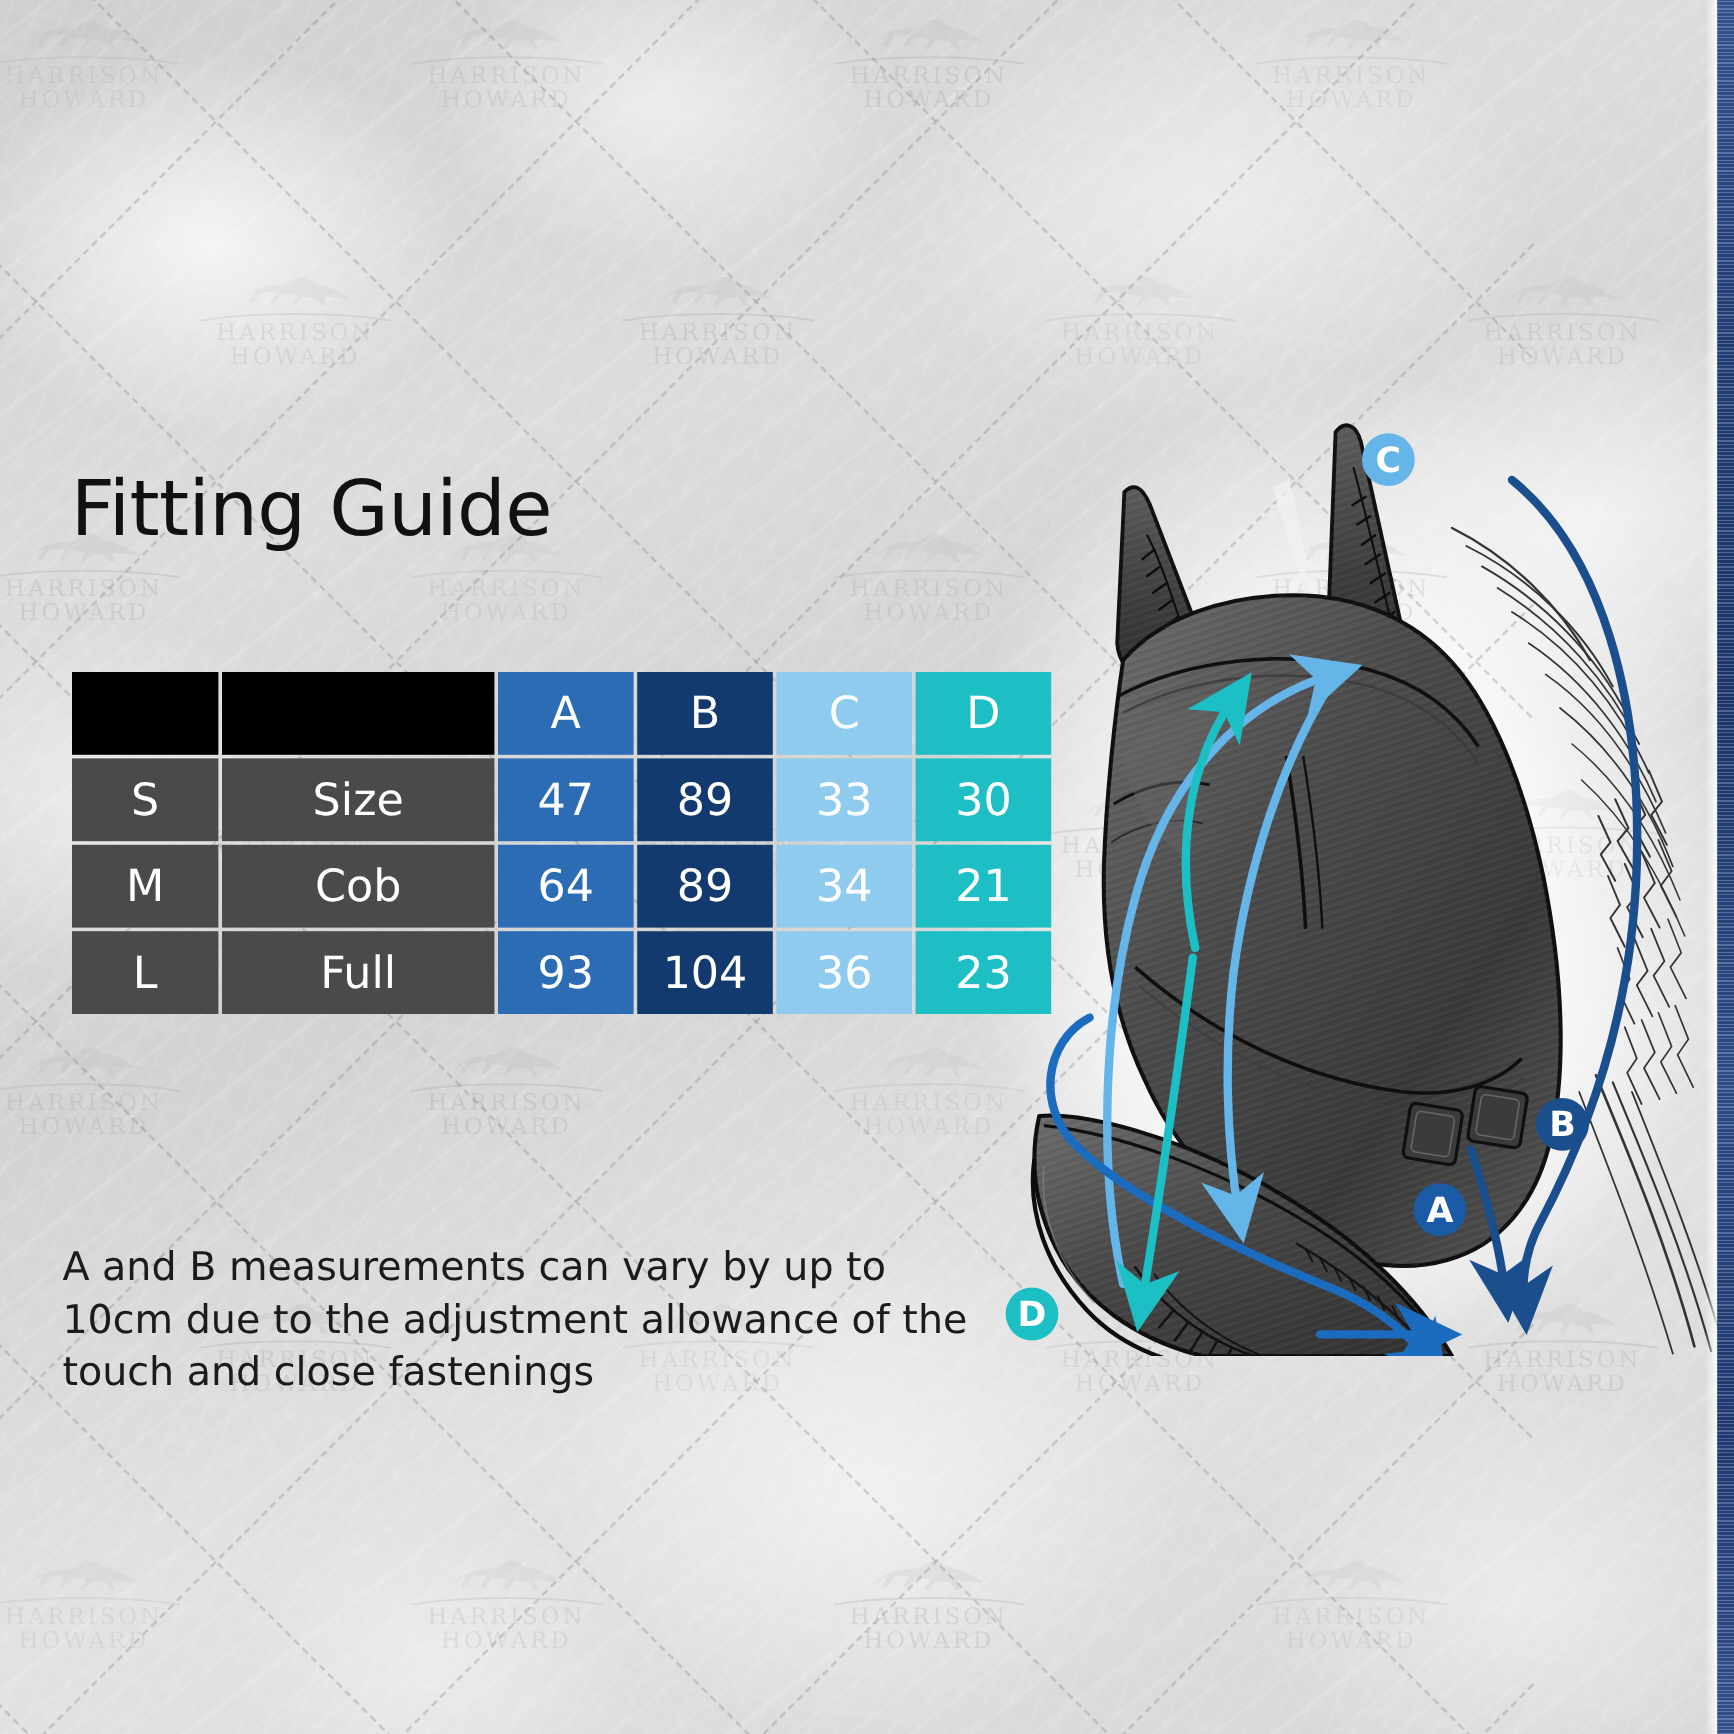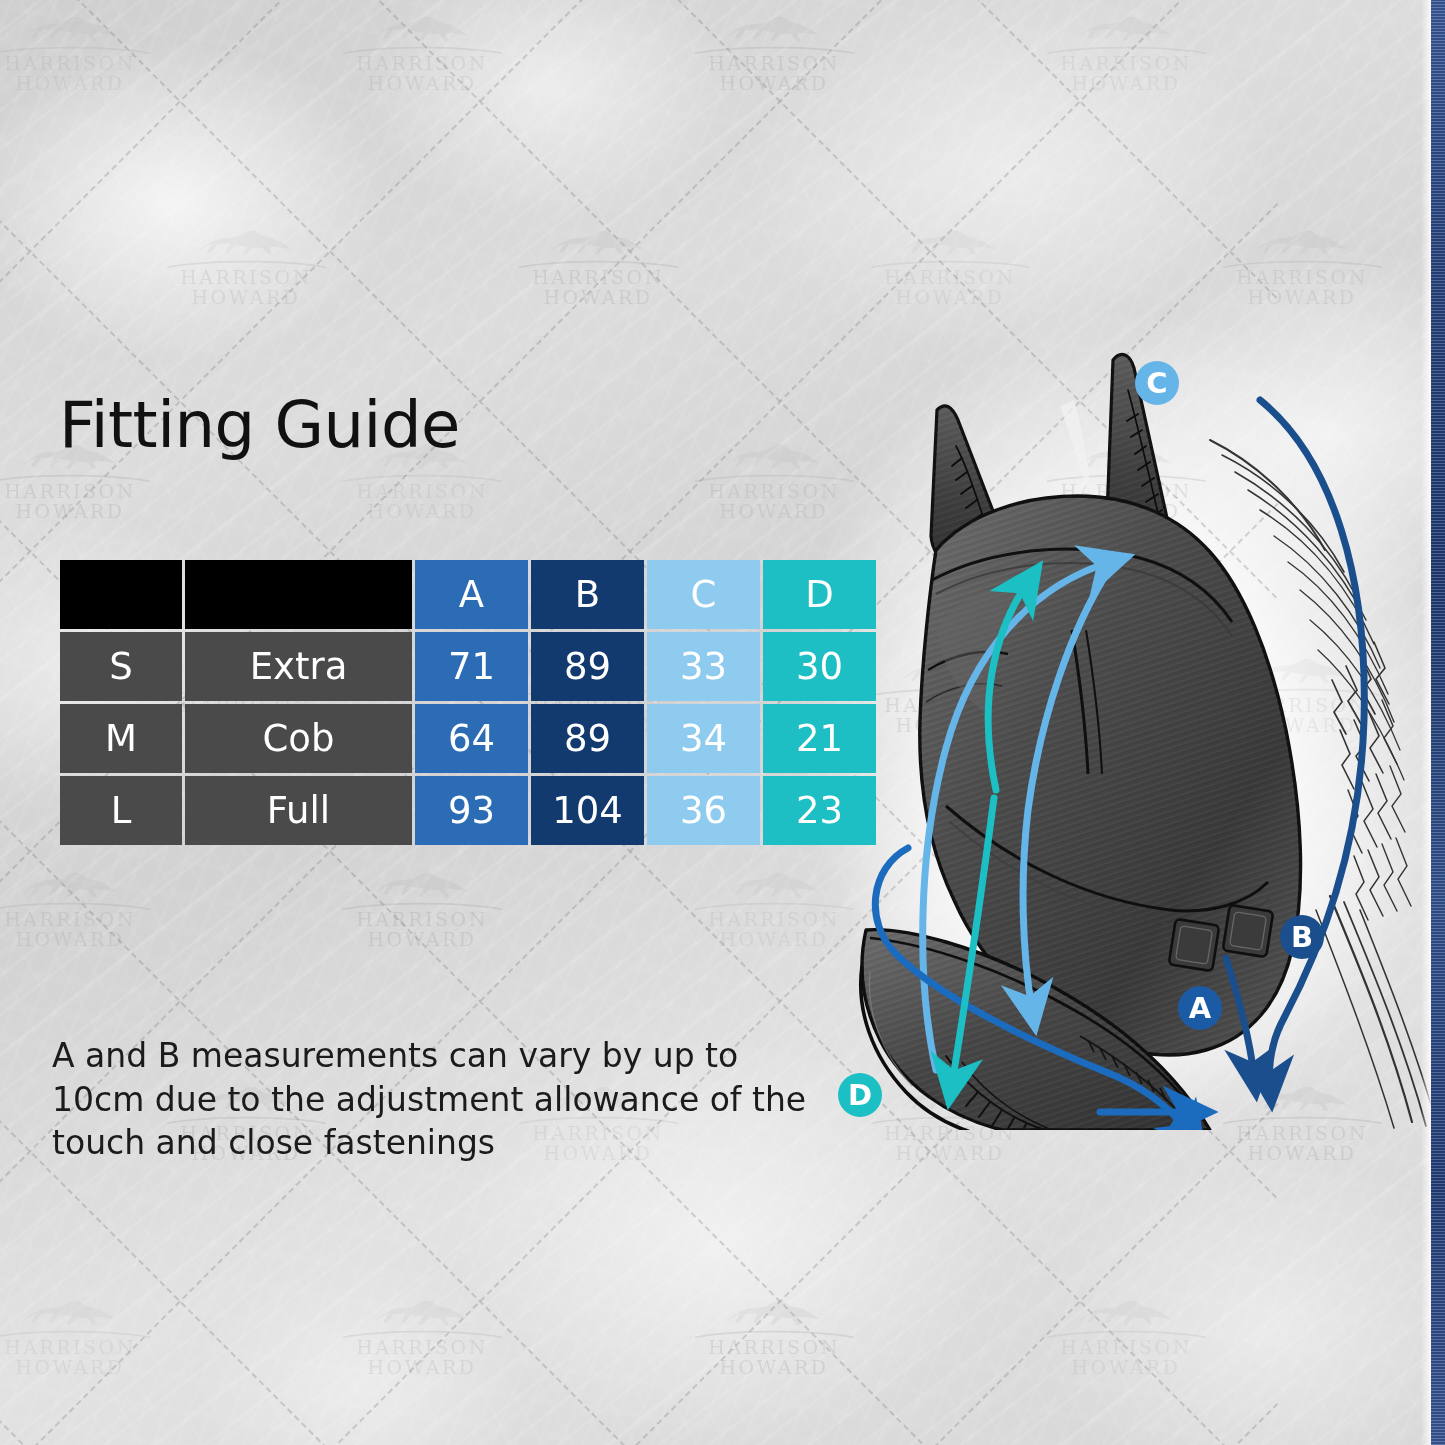--- a/index.html
+++ b/index.html
@@ -727,22 +727,22 @@
         <th class="hd-blank c-name"></th>
         <th class="hd-a c-letter">A</th>
         <th class="hd-b c-letter">B</th>
         <th class="hd-c c-letter">C</th>
         <th class="hd-d c-letter">D</th>
       </tr>
     </thead>
     <tbody>
       <tr>
         <td class="cell-gray">S</td>
-        <td class="cell-gray">Extra</td>
-        <td class="cell-a">71</td>
+        <td class="cell-gray">Size</td>
+        <td class="cell-a">47</td>
         <td class="cell-b">89</td>
         <td class="cell-c">33</td>
         <td class="cell-d">30</td>
       </tr>
       <tr>
         <td class="cell-gray">M</td>
         <td class="cell-gray">Cob</td>
         <td class="cell-a">64</td>
         <td class="cell-b">89</td>
         <td class="cell-c">34</td>

